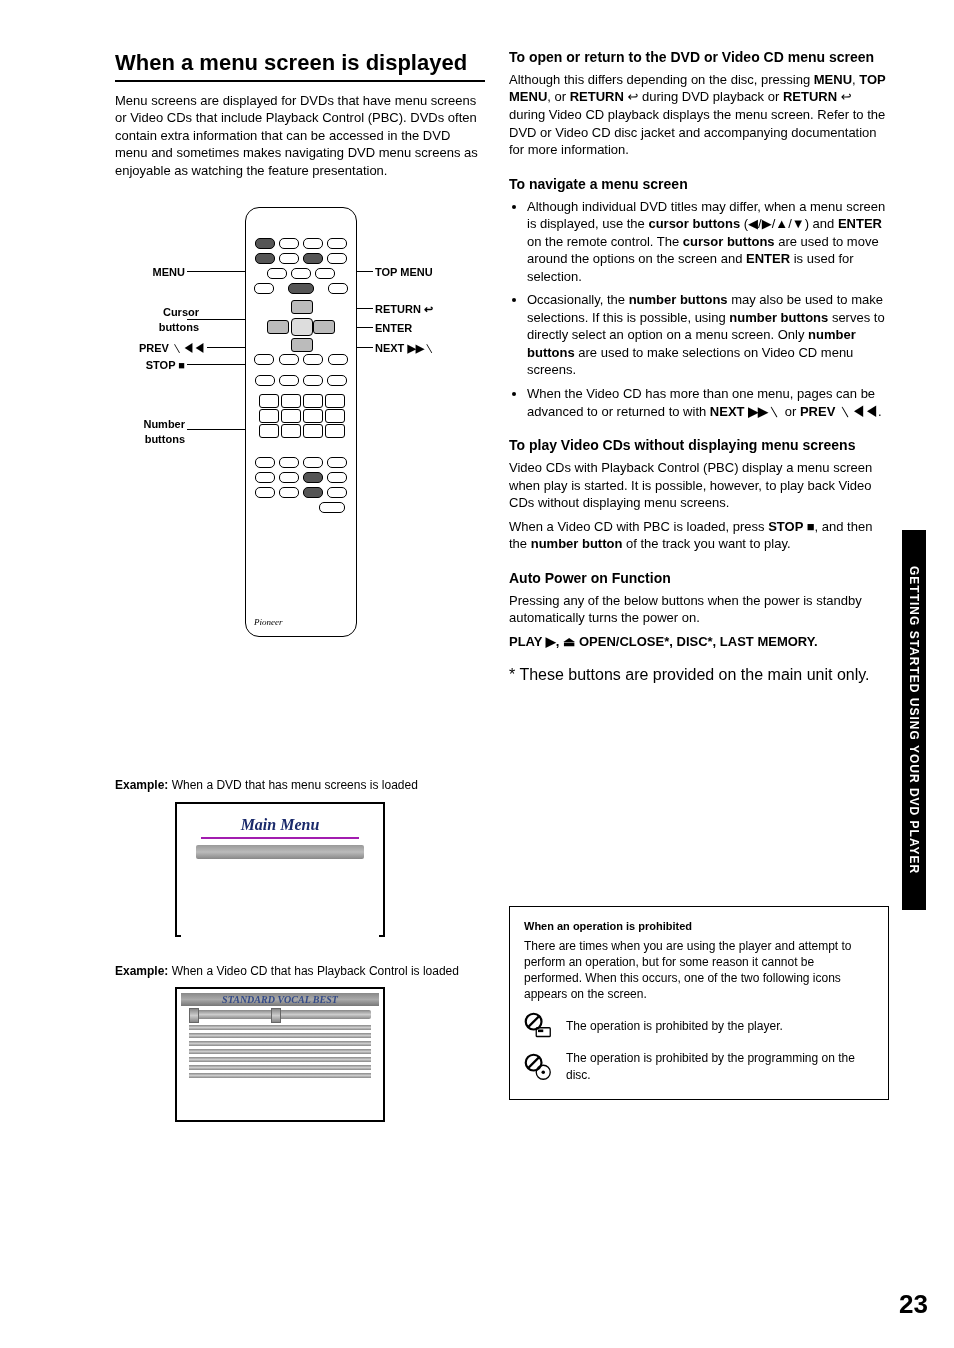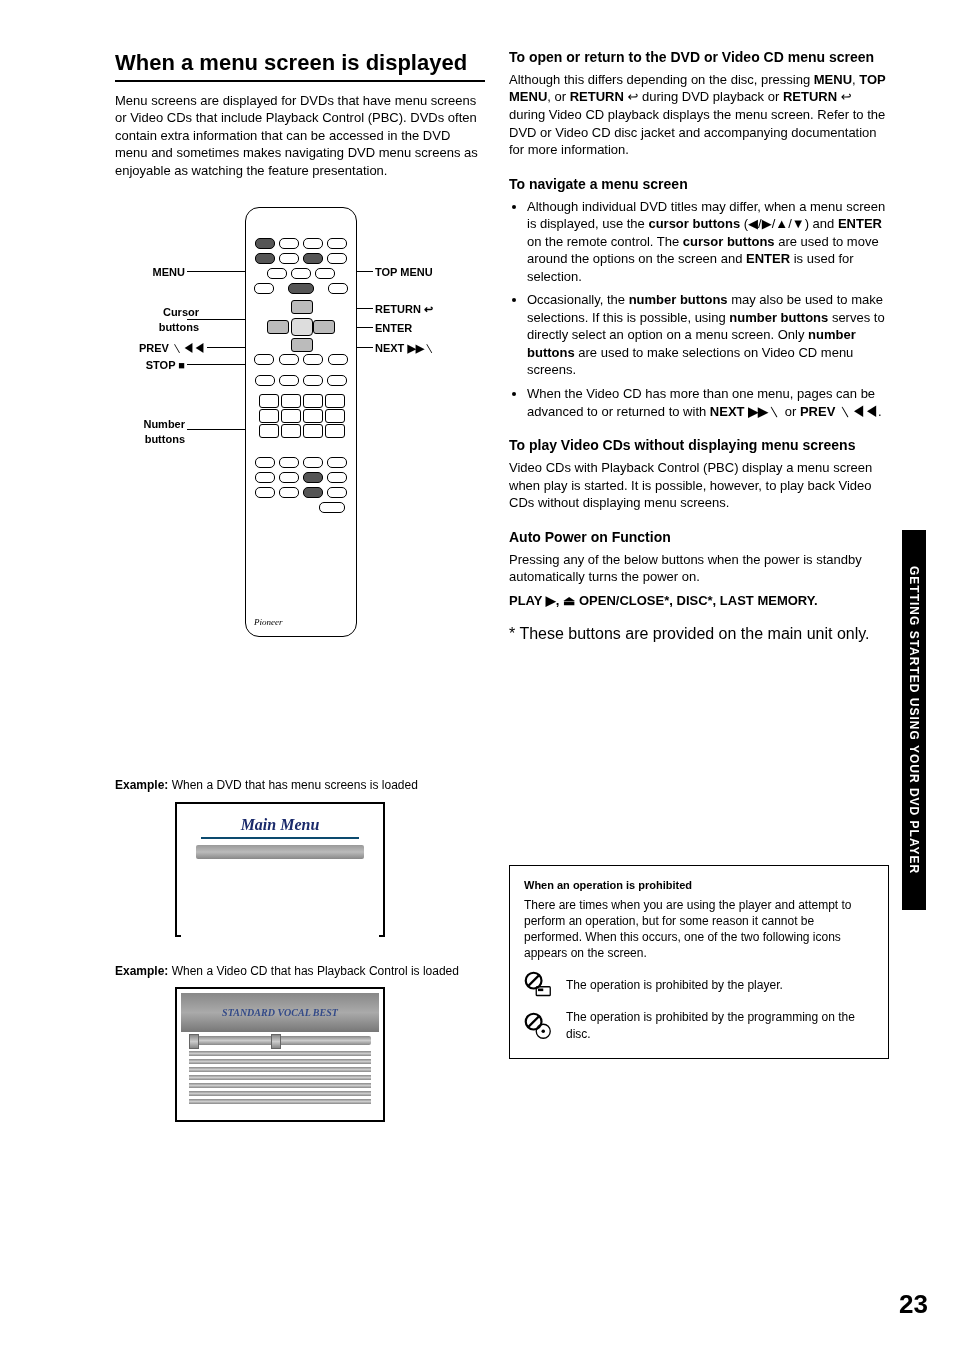--- a/index.html
+++ b/index.html
@@ -162,39 +162,39 @@
     background: #fff;
     position: relative;
   }
   .mm-title {
     font-family: 'Times New Roman', serif;
     font-size: 16px;
     font-weight: bold;
     font-style: italic;
     color: #1a2a6b;
     text-align: center;
-    border-bottom: 2px solid #0c4a6e;
+    border-bottom: 2px solid #a21caf;
     margin: 6px 20px 4px 20px;
     padding-bottom: 2px;
   }
   .mm-bar {
     height: 14px;
     margin: 6px 15px;
     background: linear-gradient(#999,#bbb,#888);
     border-radius: 2px;
   }
   .vcd-title-bar {
     background: linear-gradient(#888,#aaa,#777);
     color: #334a88;
     font-family: 'Times New Roman', serif;
     font-weight: bold;
     font-style: italic;
     font-size: 10px;
     text-align: center;
-    padding: 13px 0;
+    padding: 0 0;
     margin-bottom: 4px;
   }
   .vcd-seek {
     height: 9px;
     margin: 3px 8px 6px 8px;
     background: linear-gradient(#888,#ccc,#888);
     position: relative;
     border-radius: 2px;
   }
   .vcd-seek::before,
@@ -425,20 +425,23 @@
         <li>
           <span>Occasionally, the </span><span class="bold">number buttons</span><span> may also be used to make selections. If this is possible, using </span><span class="bold">number buttons</span><span> serves to directly select an option on a menu screen. Only </span><span class="bold">number buttons</span><span> are used to make selections on Video CD menu screens.</span>
         </li>
         <li>
           <span>When the Video CD has more than one menu, pages can be advanced to or returned to with </span><span class="bold">NEXT ▶▶﹨</span><span> or </span><span class="bold">PREV ﹨◀◀</span><span>.</span>
         </li>
       </ul>
 
       <div class="subhead">To play Video CDs without displaying menu screens</div>
       <p>Video CDs with Playback Control (PBC) display a menu screen when play is started. It is possible, however, to play back Video CDs without displaying menu screens.</p>
+      <p>
+        <span>When a Video CD with PBC is loaded, press </span><span class="bold">STOP ■</span><span>, and then the </span><span class="bold">number button</span><span> of the track you want to play.</span>
+      </p>
 
       <div class="subhead">Auto Power on Function</div>
       <p>Pressing any of the below buttons when the power is standby automatically turns the power on.</p>
       <p class="bold">PLAY ▶, ⏏ OPEN/CLOSE*, DISC*, LAST MEMORY.</p>
       <p style="font-size:16px;margin-top:14px">* These buttons are provided on the main unit only.</p>
 
       <div class="box-note">
         <div class="subhead">When an operation is prohibited</div>
         <p>There are times when you are using the player and attempt to perform an operation, but for some reason it cannot be performed. When this occurs, one of the two following icons appears on the screen.</p>
         <div class="icon-row">

